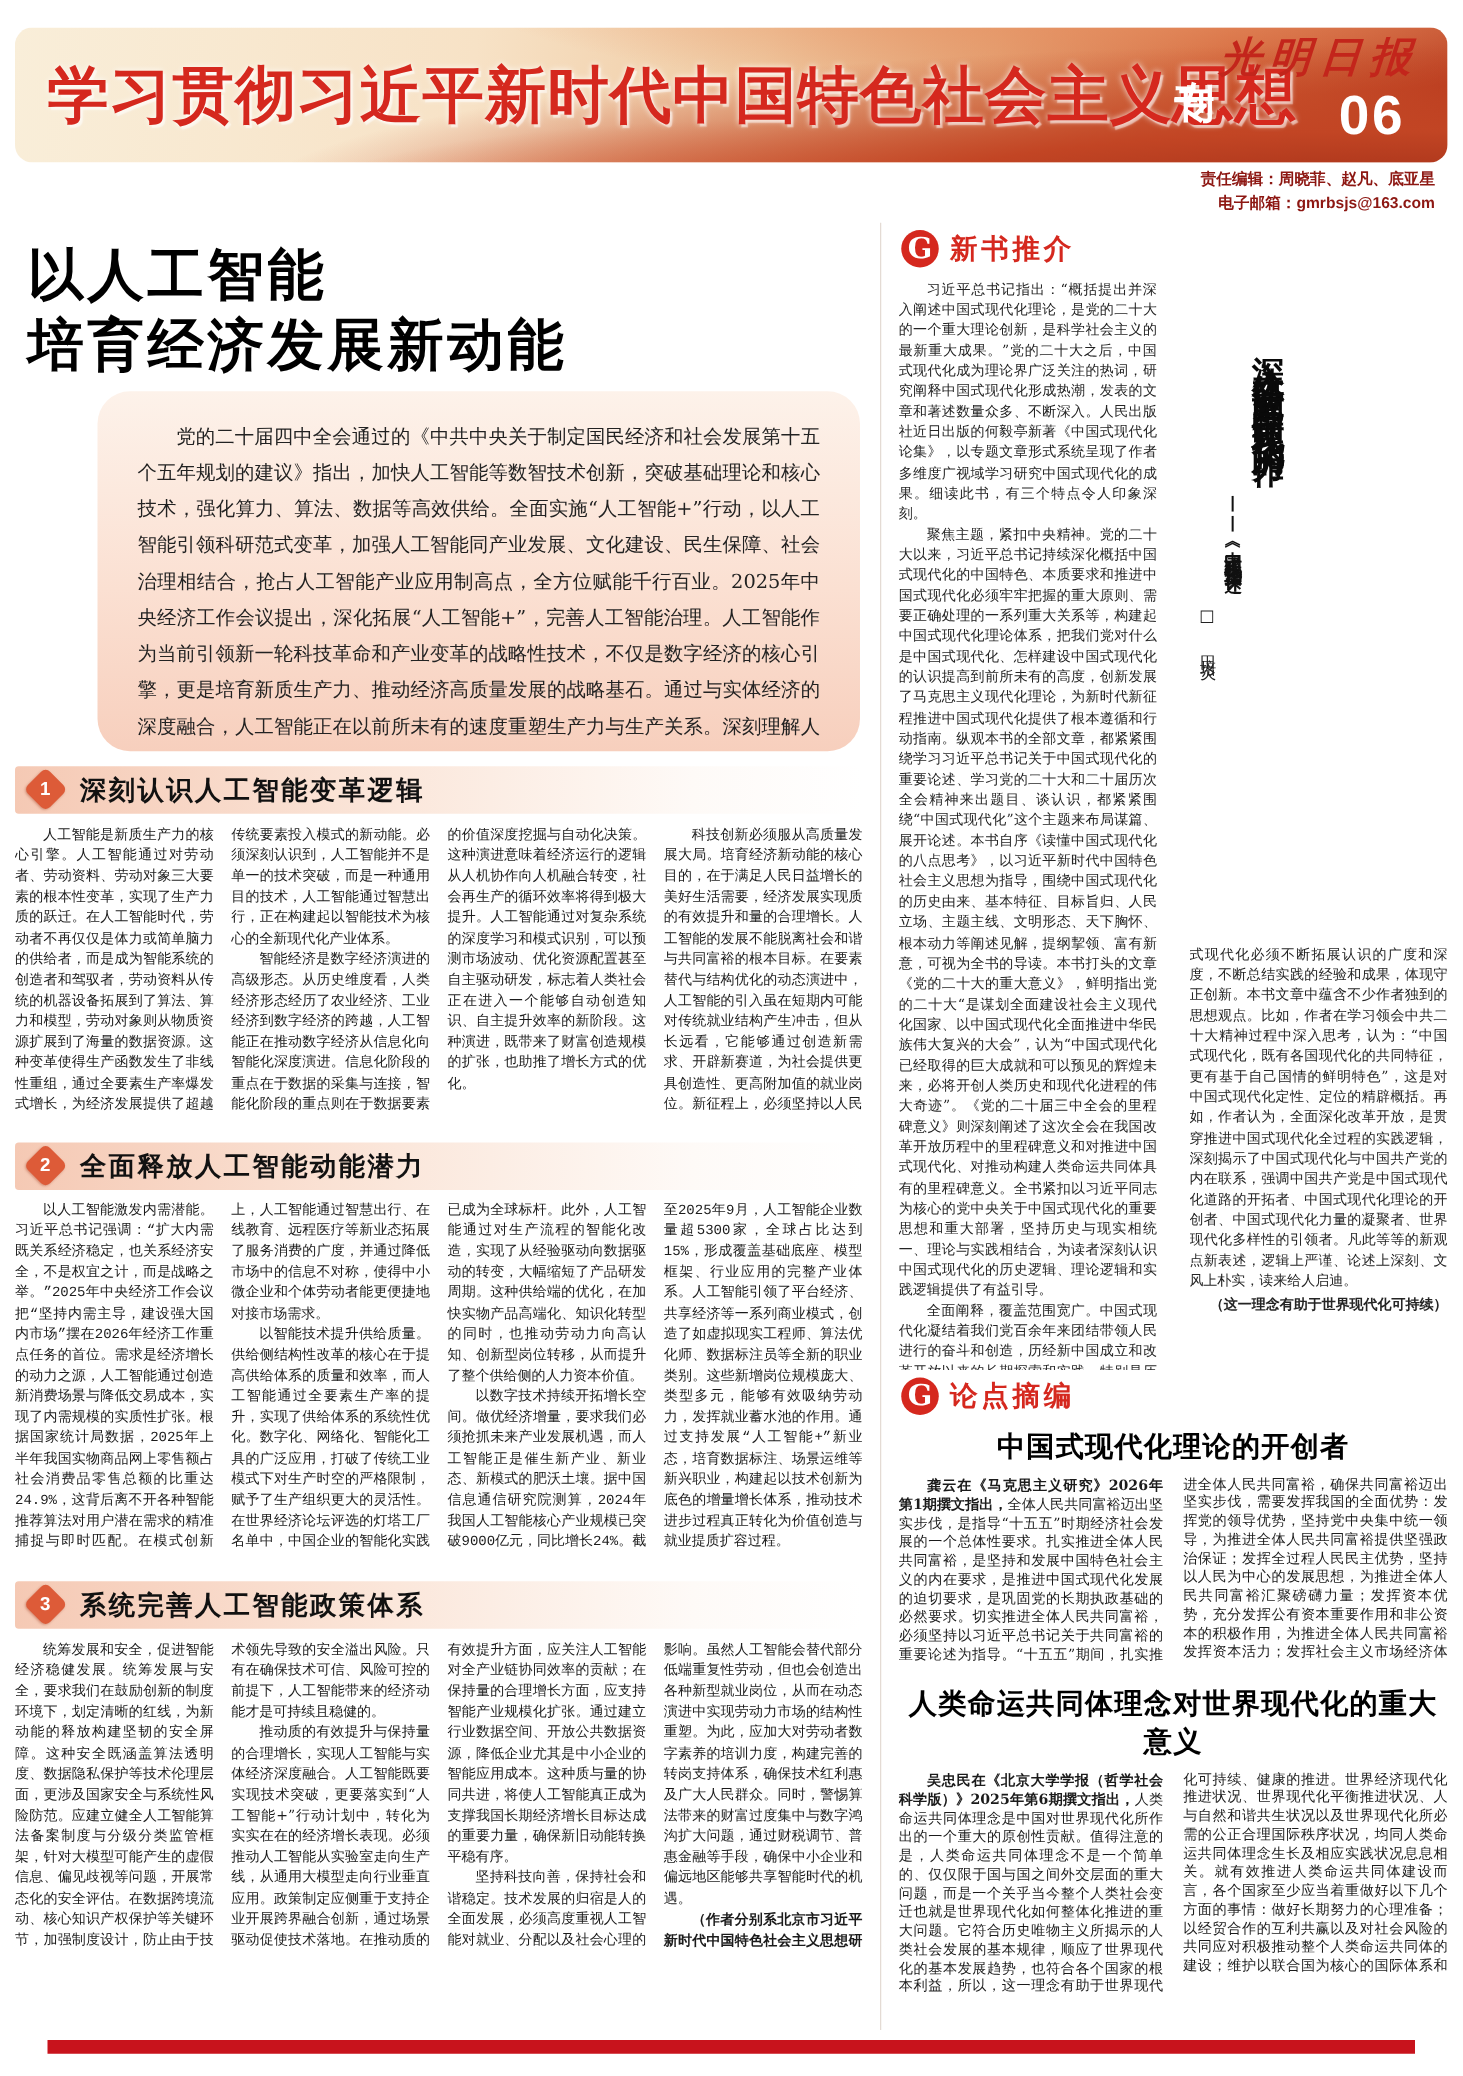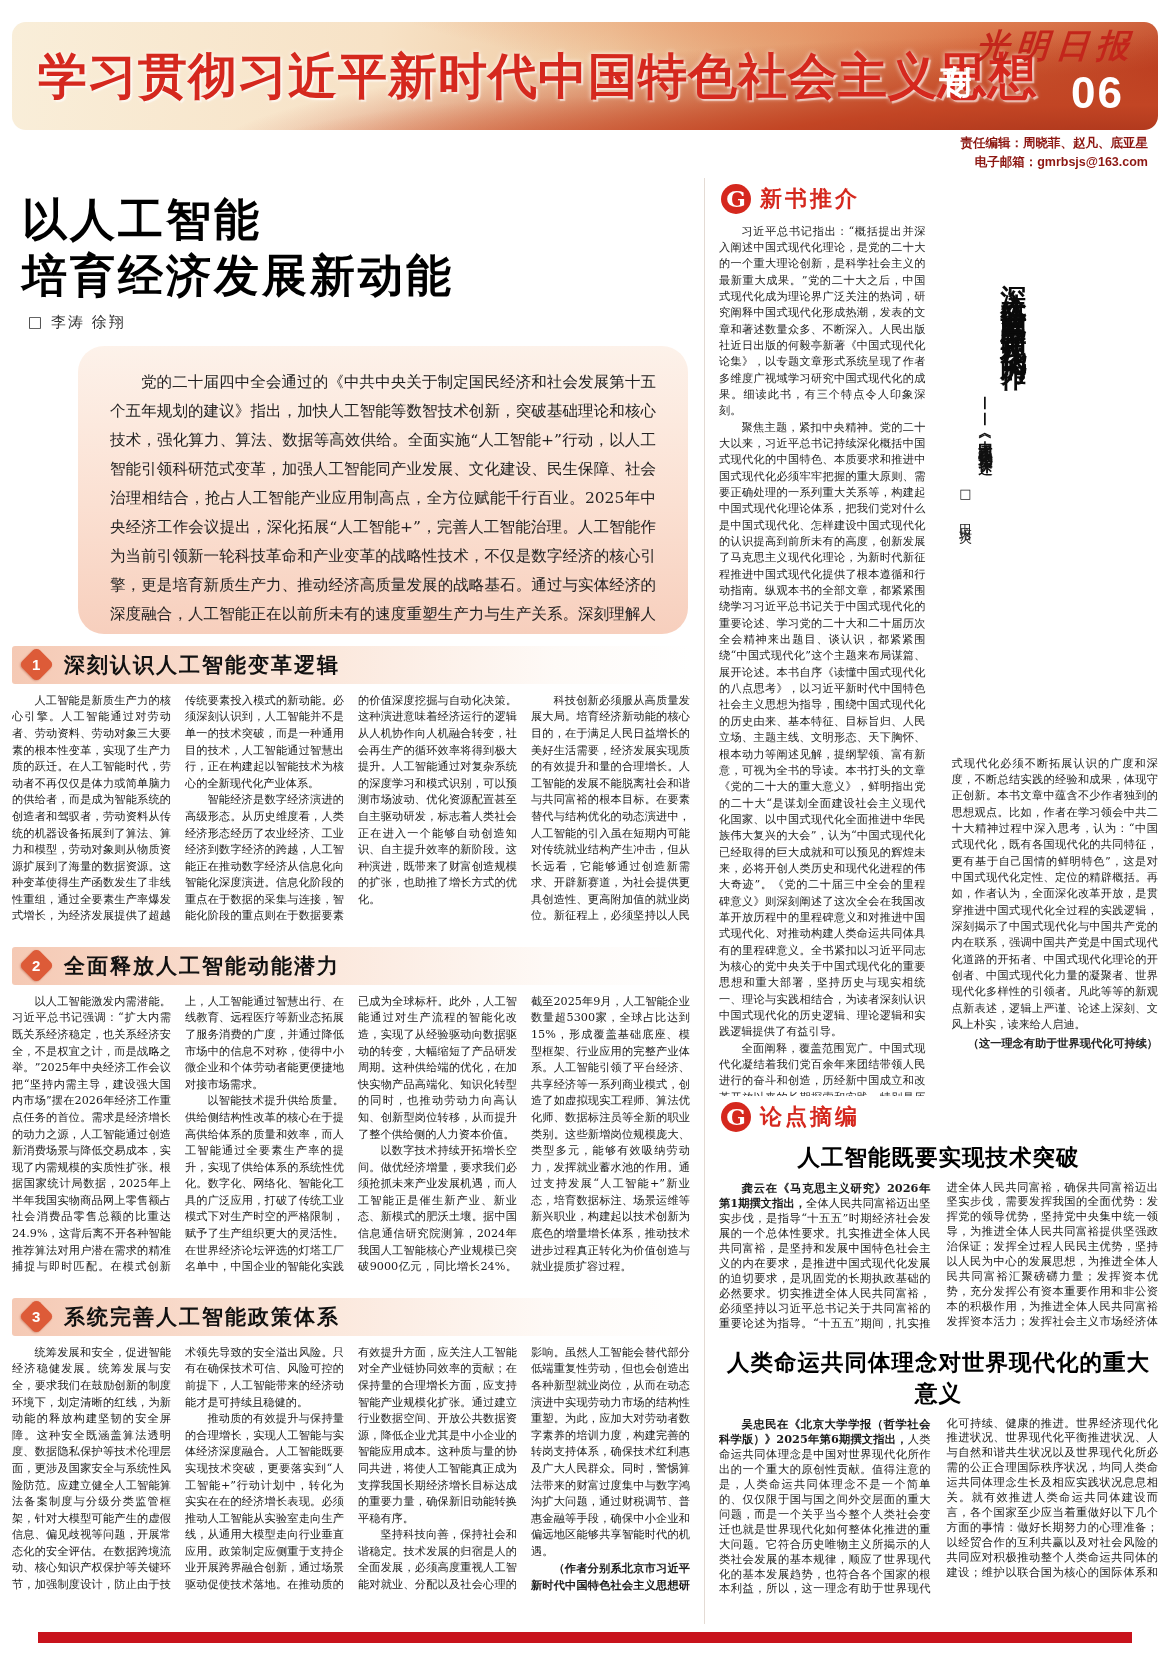--- a/index.html
+++ b/index.html
@@ -71,21 +71,21 @@
   }
   .diamond span{transform:rotate(-45deg);color:#fff;font-weight:900;font-size:15px;font-family:"Liberation Sans",sans-serif;}
   .sec-title{font-family:"Liberation Sans","DejaVu Sans",sans-serif;font-weight:900;font-size:21px;letter-spacing:2px;color:#111;}
   .sec-body{
     margin-top:9px;column-gap:14px;column-count:4;column-fill:auto;
     text-align:justify;font-size:11.2px;line-height:1.48;color:#1b1b1b;overflow:hidden;
   }
   .sec-body p{margin:0;text-indent:2em;}
   .sec-body .credit{font-weight:700;}
   .body-1{height:242px;}
-  .body-2{height:292px;}
+  .body-2{height:292px;font-family:Liberation Mono, monospace;}
   .body-3{height:250px;}
 
   
   .kicker{display:flex;align-items:center;gap:9px;margin:6px 0 10px 2px;}
   .kicker-logo{
     width:30px;height:30px;border-radius:50%;background:#d5281e;color:#fff;flex:none;
     display:flex;align-items:center;justify-content:center;
     font-family:"DejaVu Serif",serif;font-weight:900;font-size:23px;line-height:1;
   }
   .kicker-text{color:#d5281e;font-weight:900;font-size:22px;letter-spacing:3px;
@@ -129,21 +129,20 @@
     <div>电子邮箱：gmrbsjs@163.com</div>
   </div>
 
   <div class="content-row">
 
     <div class="left-col">
       <div class="main-title">
         <div>以人工智能</div>
         <div>培育经济发展新动能</div>
       </div>
-      <div class="byline">□ 李涛 徐翔</div>
 
       <div class="intro-box">
         <p>党的二十届四中全会通过的《中共中央关于制定国民经济和社会发展第十五个五年规划的建议》指出，加快人工智能等数智技术创新，突破基础理论和核心技术，强化算力、算法、数据等高效供给。全面实施“人工智能+”行动，以人工智能引领科研范式变革，加强人工智能同产业发展、文化建设、民生保障、社会治理相结合，抢占人工智能产业应用制高点，全方位赋能千行百业。2025年中央经济工作会议提出，深化拓展“人工智能+”，完善人工智能治理。人工智能作为当前引领新一轮科技革命和产业变革的战略性技术，不仅是数字经济的核心引擎，更是培育新质生产力、推动经济高质量发展的战略基石。通过与实体经济的深度融合，人工智能正在以前所未有的速度重塑生产力与生产关系。深刻理解人工智能对经济动能的培育机理，推动人工智能发展朝着高质量发展与社会和谐的方向演进，既是完整准确全面贯彻新发展理念的内在要求，又是维护社会公平正义、扎实推进共同富裕的必然选择。</p>
       </div>
 
       <div class="section">
         <div class="sec-head">
           <div class="diamond">
             <span>1</span>
           </div>
@@ -211,21 +210,21 @@
           <p class="review-credit">（这一理念有助于世界现代化可持续）</p>
         </div>
       </div>
 
       <div class="kicker">
         <div class="kicker-logo">G</div>
         <div class="kicker-text">论点摘编</div>
       </div>
 
       <div>
-        <div class="digest-title">人工智能既要实现技术突破</div>
+        <div class="digest-title">中国式现代化理论的开创者</div>
         <div class="digest-body digest-a">
           <p>
             <span class="lead">龚云在《马克思主义研究》2026年第1期撰文指出，</span><span>全体人民共同富裕迈出坚实步伐，是指导“十五五”时期经济社会发展的一个总体性要求。扎实推进全体人民共同富裕，是坚持和发展中国特色社会主义的内在要求，是推进中国式现代化发展的迫切要求，是巩固党的长期执政基础的必然要求。切实推进全体人民共同富裕，必须坚持以习近平总书记关于共同富裕的重要论述为指导。“十五五”期间，扎实推进全体人民共同富裕，确保共同富裕迈出坚实步伐，需要发挥我国的全面优势：发挥党的领导优势，坚持党中央集中统一领导，为推进全体人民共同富裕提供坚强政治保证；发挥全过程人民民主优势，坚持以人民为中心的发展思想，为推进全体人民共同富裕汇聚磅礴力量；发挥资本优势，充分发挥公有资本重要作用和非公资本的积极作用，为推进全体人民共同富裕发挥资本活力；发挥社会主义市场经济体制优势，实现中国特色社会主义制度与市场经济体制深度融合，为推进全体人民共同富裕提供体制优势；发挥社会主义精神文明优势，坚持共产主义远大理想和社会主义核心价值观，为推进全体人民共同富裕提供精神力量。</span>
           </p>
         </div>
       </div>
 
       <div>
         <div class="digest-title">人类命运共同体理念对世界现代化的重大意义</div>
         <div class="digest-body digest-b">

